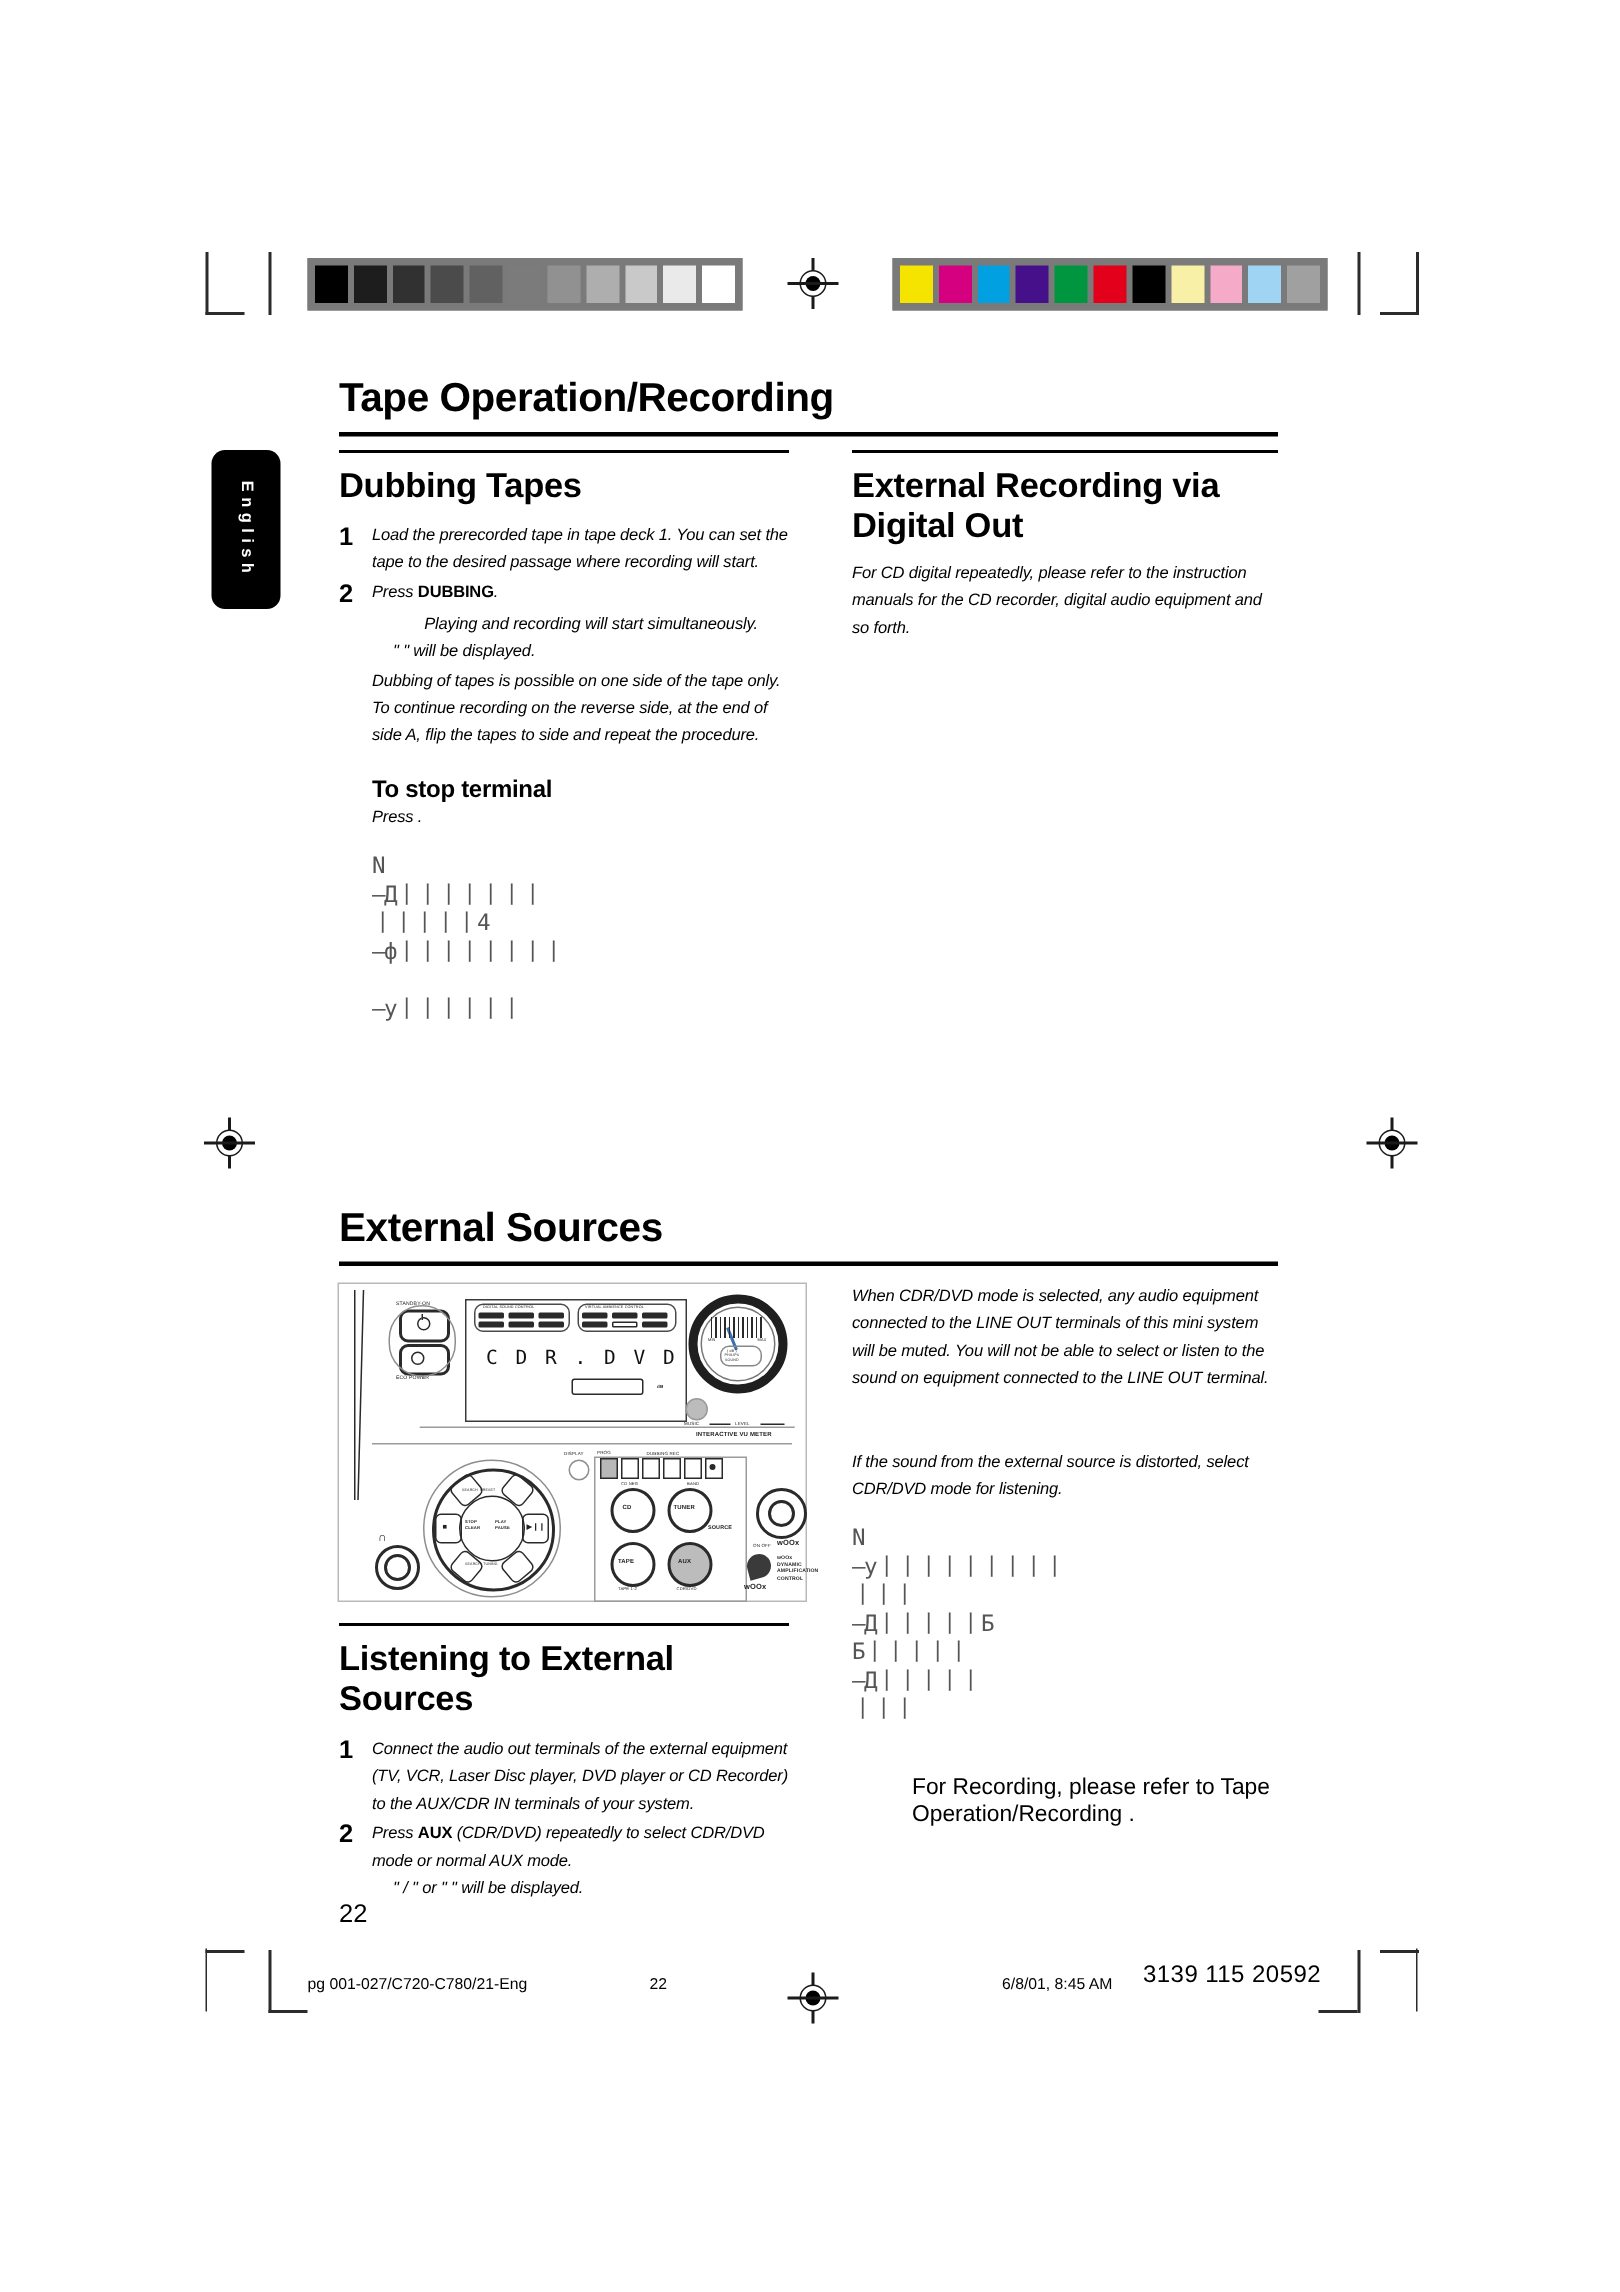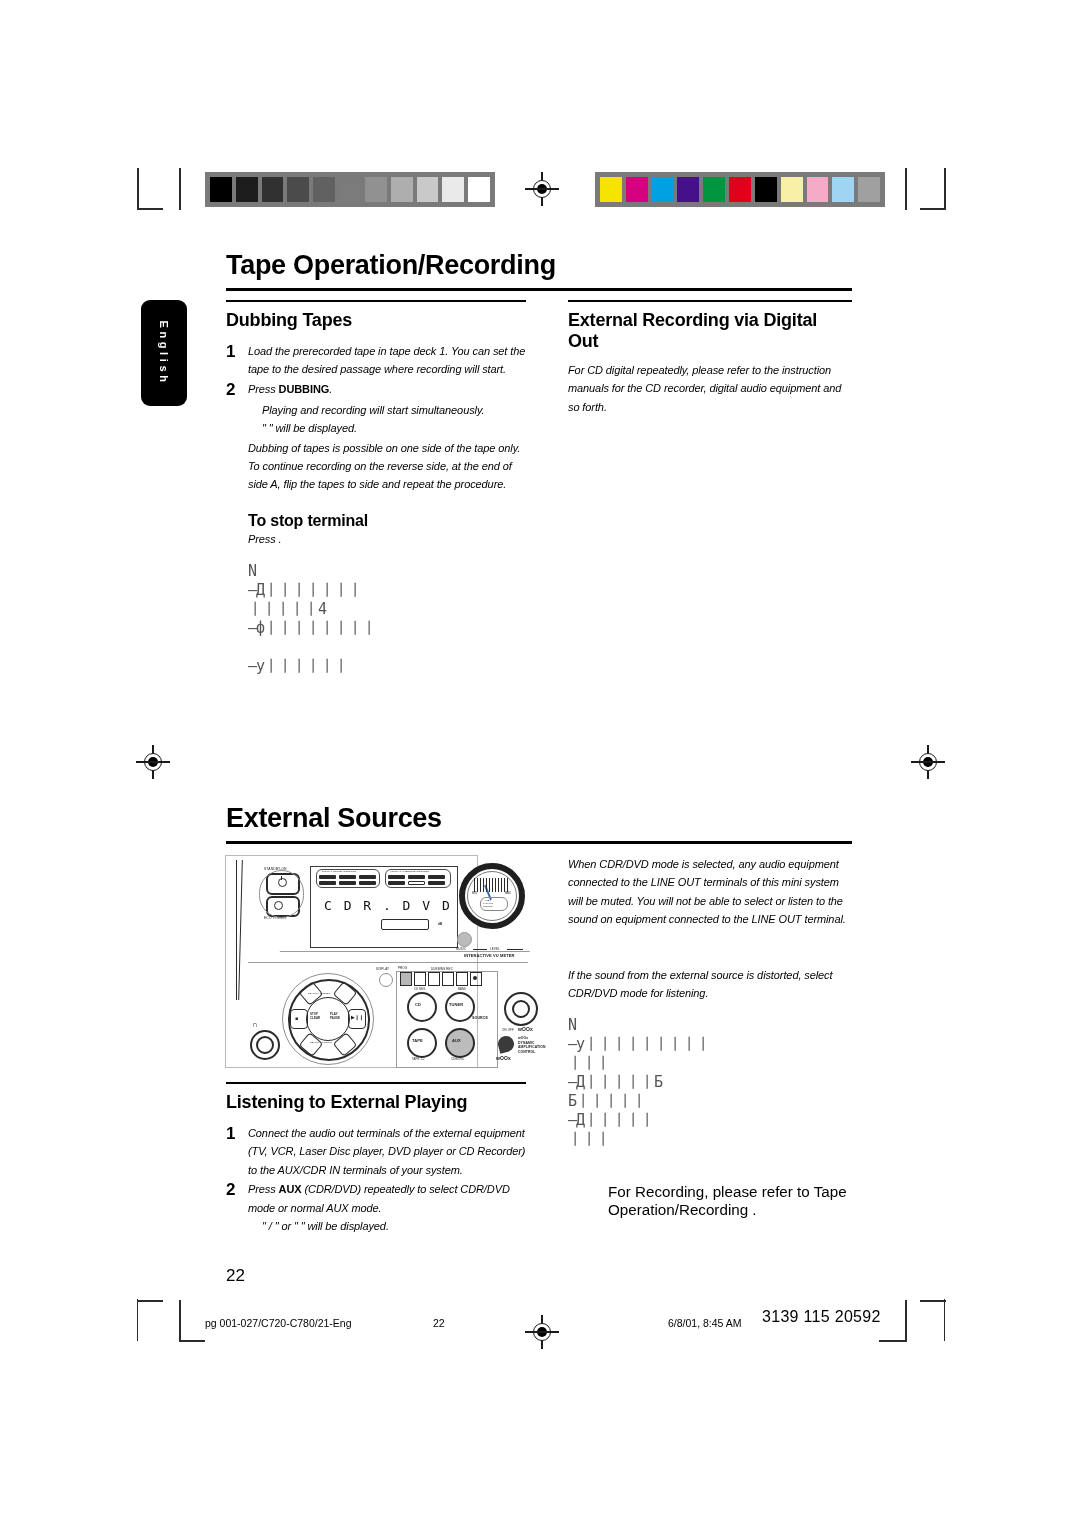--- a/index.html
+++ b/index.html
@@ -20,21 +20,21 @@
   .regmark{position:absolute;width:34px;height:34px;}
   .regmark::before,.regmark::after{content:"";position:absolute;background:#1a1a1a;}
   .regmark::before{left:16px;top:0;width:1.5px;height:34px;}
   .regmark::after{top:16px;left:0;height:1.5px;width:34px;}
   .regdot{position:absolute;left:8px;top:8px;width:18px;height:18px;border-radius:50%;
      border:1.5px solid #1a1a1a;box-sizing:border-box;background:#fff;}
   .regdot i{position:absolute;left:3px;top:3px;right:3px;bottom:3px;border-radius:50%;background:#000;display:block;}
 
   
   .h1{font-size:27px;font-weight:bold;letter-spacing:-0.3px;}
-  .h2{font-size:18px;font-weight:bold;letter-spacing:-0.2px;}
+  .h2{font-size:23px;font-weight:bold;letter-spacing:-0.2px;}
   .body{font-size:11px;font-style:italic;line-height:18.4px;letter-spacing:-0.1px;}
   .bodyup{font-size:15.2px;line-height:18.4px;margin-left:40px;}
   .rulethick{border-top:3px solid #000;}
   .rulethin{border-top:2px solid #000;}
   .num{font-size:17px;font-weight:bold;font-style:normal;}
 
   .step{display:flex;margin-bottom:0px;}
   .step .num{width:22px;flex:0 0 22px;}
   .step .txt{flex:1;}
 
@@ -43,21 +43,21 @@
           line-height:19px;letter-spacing:-1px;white-space:pre;}
 
   
   #english-tab{position:absolute;left:141px;top:300px;width:46px;height:106px;
      background:#000;border-radius:9px;color:#fff;}
   #english-tab span{position:absolute;left:50%;top:50%;
      transform:translate(-50%,-50%) rotate(90deg);
      font-size:11px;font-weight:bold;letter-spacing:3.6px;white-space:nowrap;}
 
   
-  #device-illustration{position:absolute;left:225px;top:855px;width:253px;height:213px;
+  #device-illustration{position:absolute;left:225px;top:855px;width:313px;height:213px;
       border:1px solid #b9b9b9;background:#fff;box-sizing:border-box;}
   .dv{position:absolute;box-sizing:border-box;}
   .dvline{position:absolute;background:#2a2a2a;}
   .knob{position:absolute;border:2px solid #2a2a2a;border-radius:50%;background:#fff;}
   .minitxt{position:absolute;font-size:2.6px;letter-spacing:.1px;color:#222;white-space:nowrap;}
   .chip{position:absolute;background:#2a2a2a;height:4px;border-radius:1px;}
   .lcdtxt{position:absolute;font-family:"DejaVu Sans Mono",monospace;font-size:13px;
      letter-spacing:2px;color:#111;}
 
   .footrule{position:absolute;background:#2b2b2b;height:1px;}
@@ -152,21 +152,21 @@
     <div class="txt body">Load the prerecorded tape in tape deck 1. You can set the tape to the desired passage where recording will start.</div>
   </div>
 
   <div class="step" style="margin-top:1px;">
     <div class="num">2</div>
     <div class="txt body">
       <span>Press </span><b style="font-style:normal;">DUBBING</b><span>.</span>
     </div>
   </div>
 
-  <div class="body" style="margin-left:36px;margin-top:1px;">Playing and recording will start simultaneously.</div>
+  <div class="body" style="margin-left:36px;margin-top:1px;text-align:center;">Playing and recording will start simultaneously.</div>
   <div class="body" style="margin-left:36px;">"                " will be displayed.</div>
 
   <div class="body" style="margin-left:22px;margin-top:1px;">Dubbing of tapes is possible on one side of the tape only.  To continue recording on the reverse side, at the end of side A, flip the tapes to side  and repeat the procedure.</div>
 
   <div class="h2" style="margin-left:22px;margin-top:18px;font-size:16px;">To stop terminal</div>
   <div class="body" style="margin-left:22px;">Press      .</div>
 
   <div class="glyphs" style="margin-left:22px;margin-top:14px;">N
 —Д丨丨丨丨丨丨丨
 丨丨丨丨丨4
@@ -313,21 +313,21 @@
 —у丨丨丨丨丨丨丨丨丨
 丨丨丨
 —Д丨丨丨丨丨Б
 Б丨丨丨丨丨
 —Д丨丨丨丨丨
 丨丨丨</div>
 <div class="abs bodyup" style="left:568px;top:1183px;width:260px;">For Recording, please refer to  Tape Operation/Recording .</div>
 
 <div class="abs" style="left:226px;top:1082px;width:300px;">
   <div class="rulethin" style="width:300px;"></div>
-  <div class="h2" style="margin-top:8px;">Listening to External Playing</div>
+  <div class="h2" style="margin-top:8px;">Listening to External Sources</div>
 
   <div class="step" style="margin-top:11px;">
     <div class="num">1</div>
     <div class="txt body">Connect the audio out terminals of the external equipment (TV, VCR, Laser Disc player, DVD player or CD Recorder) to the AUX/CDR IN terminals of your system.</div>
   </div>
 
   <div class="step" style="margin-top:1px;">
     <div class="num">2</div>
     <div class="txt body">
       <span>Press </span><b style="font-style:normal;">AUX</b><span> (CDR/DVD) repeatedly to select CDR/DVD mode or normal AUX mode.</span>

